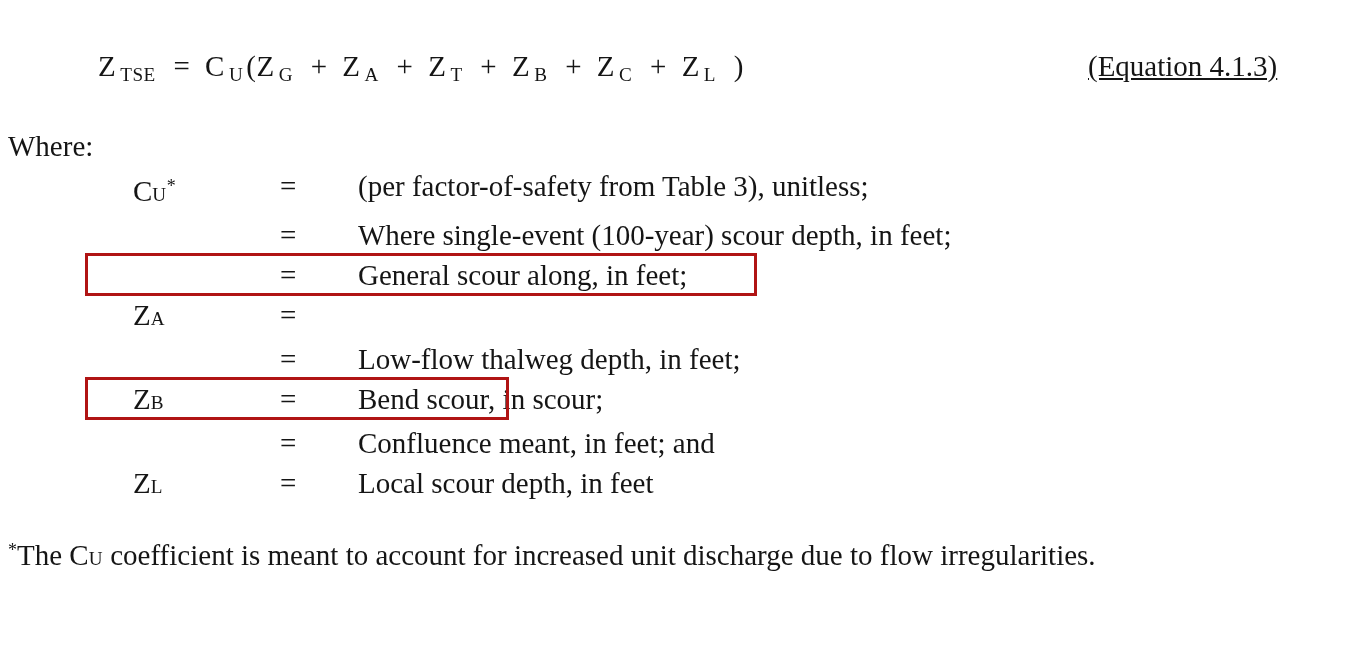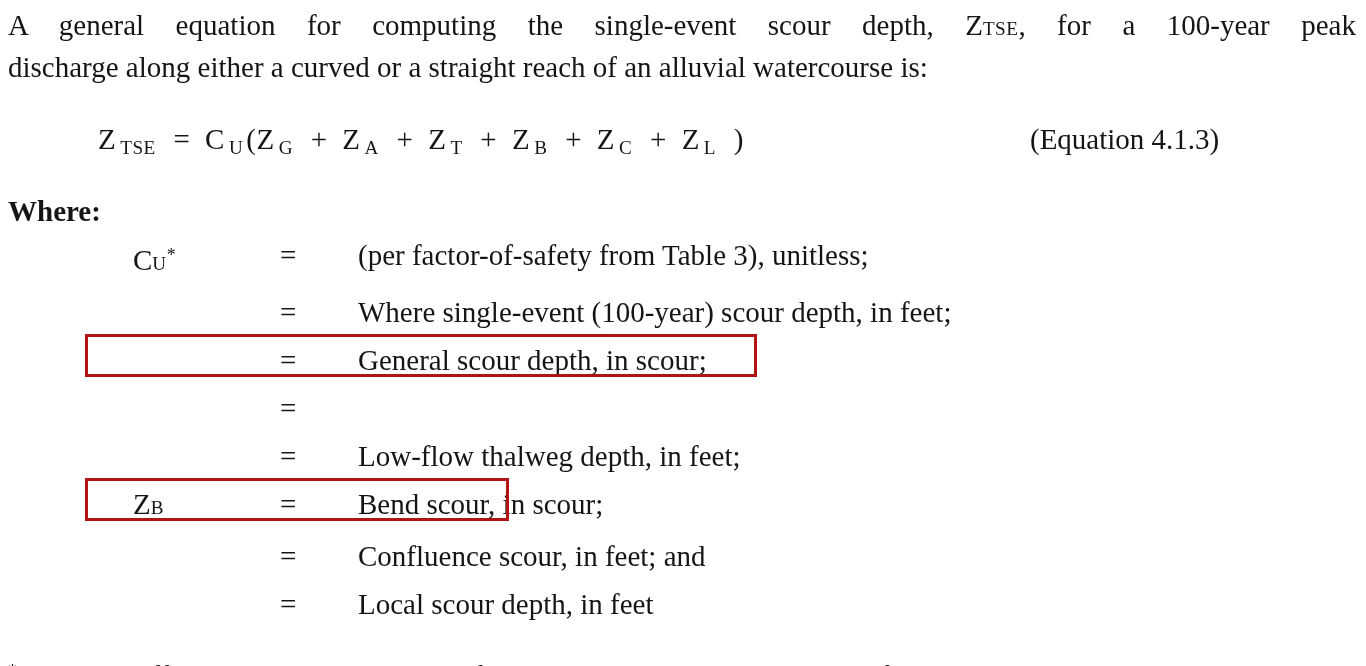--- a/index.html
+++ b/index.html
@@ -44,49 +44,49 @@
     letter-spacing: 0.5px;
   }
   
   .sup {
     font-size: 0.62em;
     vertical-align: 0.5em;
   }
   
   .eq-line {
     position: relative;
-    margin-top: 28px;
+    margin-top: 36px;
     height: 50px;
     line-height: 48px;
   }
   .eq-main {
     margin-left: 90px;
     letter-spacing: 0.5px;
     word-spacing: 7px;
   }
   .eq-num {
     position: absolute;
-    left: 1022px;
+    left: 1080px;
     top: 0;
+    text-decoration: underline;
   }
   .where {
-    margin-top: 26px;
+    margin-top: 34px;
     line-height: 40px;
-    font-weight: bold;
   }
   
   .defs {
     margin-left: 125px;
     margin-top: 0px;
   }
   .def-row {
     position: relative;
     display: grid;
     grid-template-columns: 147px 78px auto;
-    line-height: 48px;
+    line-height: 40px;
   }
   .def-row .sym { grid-column: 1; }
   .def-row .eqs { grid-column: 2; }
   .def-row .deftext { grid-column: 3; }
   .red-box {
     position: absolute;
     left: -48px;
     top: -2px;
     height: 43px;
     border: 3px solid var(--accent);
@@ -98,24 +98,20 @@
   .footnote {
     margin-top: 22px;
     line-height: 42px;
   }
 </style>
 </head>
 <body style="background: rgb(255, 255, 255); color: rgb(21, 21, 21); --accent: #b01414;">
 
 <div class="doc">
 
-  <div class="intro">
-    <div class="intro-line1"><span>A general equation for computing the single-event scour depth, Z</span><span class="sc">TSE</span><span>, for a 100-year peak</span></div>
-    <div class="intro-line2">discharge along either a curved or a straight reach of an alluvial watercourse is:</div>
-  </div>
 
   <div class="eq-line">
     <span class="eq-main"><span>Z</span><span class="sub">TSE</span><span> = C</span><span class="sub">U</span><span>(Z</span><span class="sub">G</span><span> + Z</span><span class="sub">A</span><span> + Z</span><span class="sub">T</span><span> + Z</span><span class="sub">B</span><span> + Z</span><span class="sub">C</span><span> + Z</span><span class="sub">L</span><span> )</span></span>
     <span class="eq-num">(Equation 4.1.3)</span>
   </div>
 
   <div class="where">Where:</div>
 
   <div class="defs">
 
@@ -128,45 +124,47 @@
     </div>
 
     <div class="def-row">
       <span class="eqs">=</span>
       <span class="deftext">Where single-event (100-year) scour depth, in feet;</span>
     </div>
 
     <div class="def-row">
       <div class="red-box box-w1"></div>
       <span class="eqs">=</span>
-      <span class="deftext">General scour depth, in scour;</span>
+      <span class="deftext">General scour along, in feet;</span>
     </div>
 
     <div class="def-row">
+      <span class="sym"><span>Z</span><span class="sc">A</span></span>
       <span class="eqs">=</span>
     </div>
 
     <div class="def-row">
       <span class="eqs">=</span>
       <span class="deftext">Low-flow thalweg depth, in feet;</span>
     </div>
 
     <div class="def-row">
       <div class="red-box box-w2"></div>
       <span class="sym"><span>Z</span><span class="sc">B</span></span>
       <span class="eqs">=</span>
       <span class="deftext">Bend scour, in scour;</span>
     </div>
 
     <div class="def-row">
       <span class="eqs">=</span>
-      <span class="deftext">Confluence scour, in feet; and</span>
+      <span class="deftext">Confluence meant, in feet; and</span>
     </div>
 
     <div class="def-row">
+      <span class="sym"><span>Z</span><span class="sc">L</span></span>
       <span class="eqs">=</span>
       <span class="deftext">Local scour depth, in feet</span>
     </div>
 
   </div>
 
   <div class="footnote"><span class="sup">*</span><span>The C</span><span class="sc">U</span><span> coefficient is meant to account for increased unit discharge due to flow irregularities.</span></div>
 
 </div>
 

